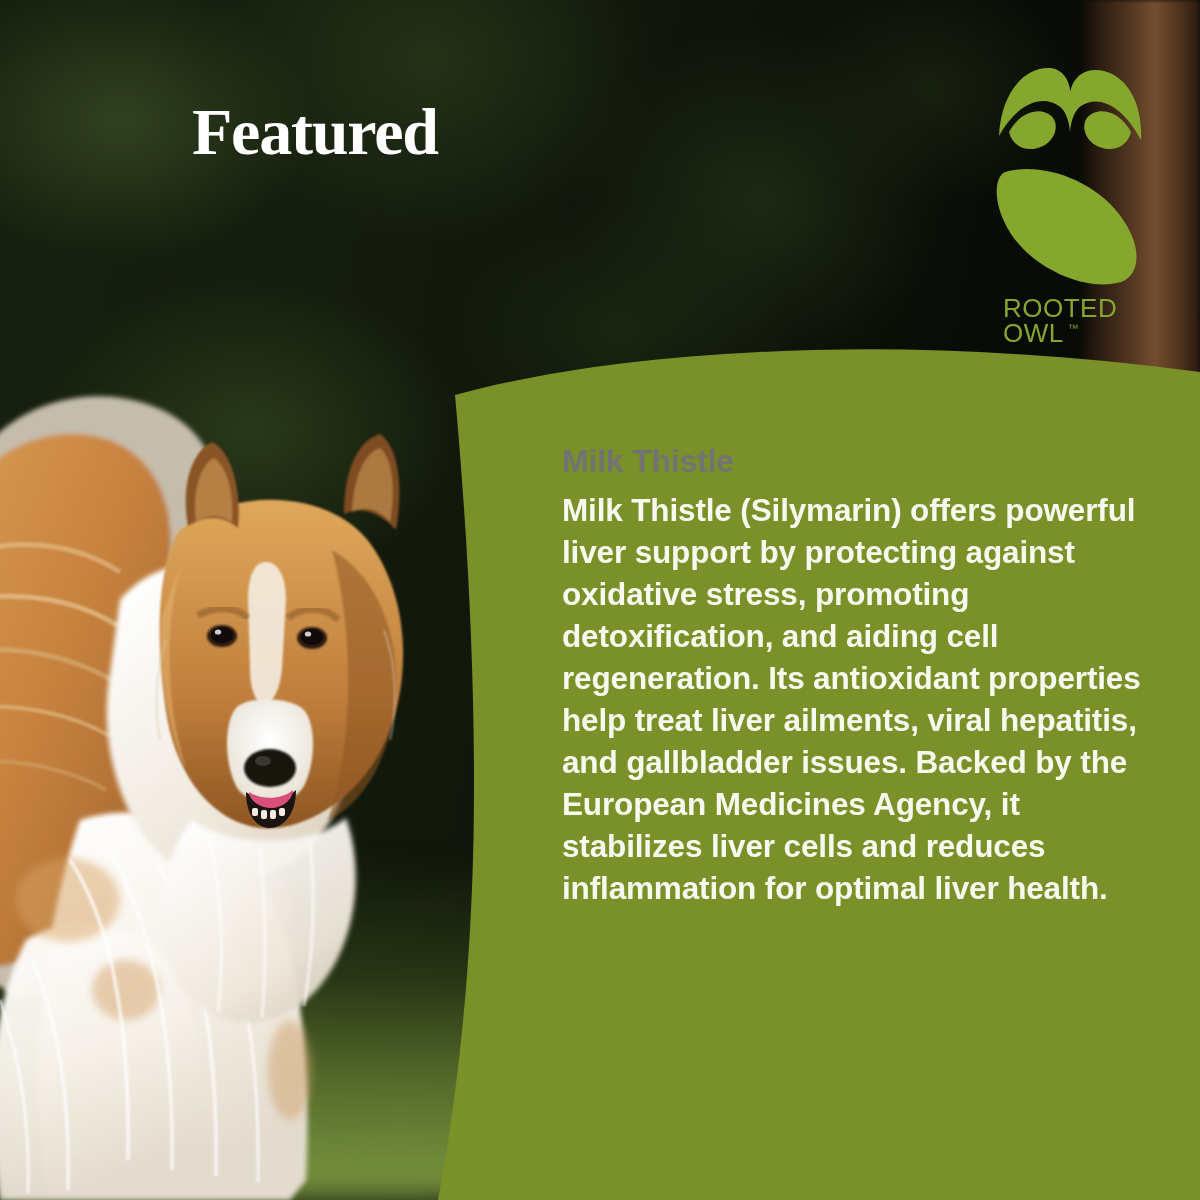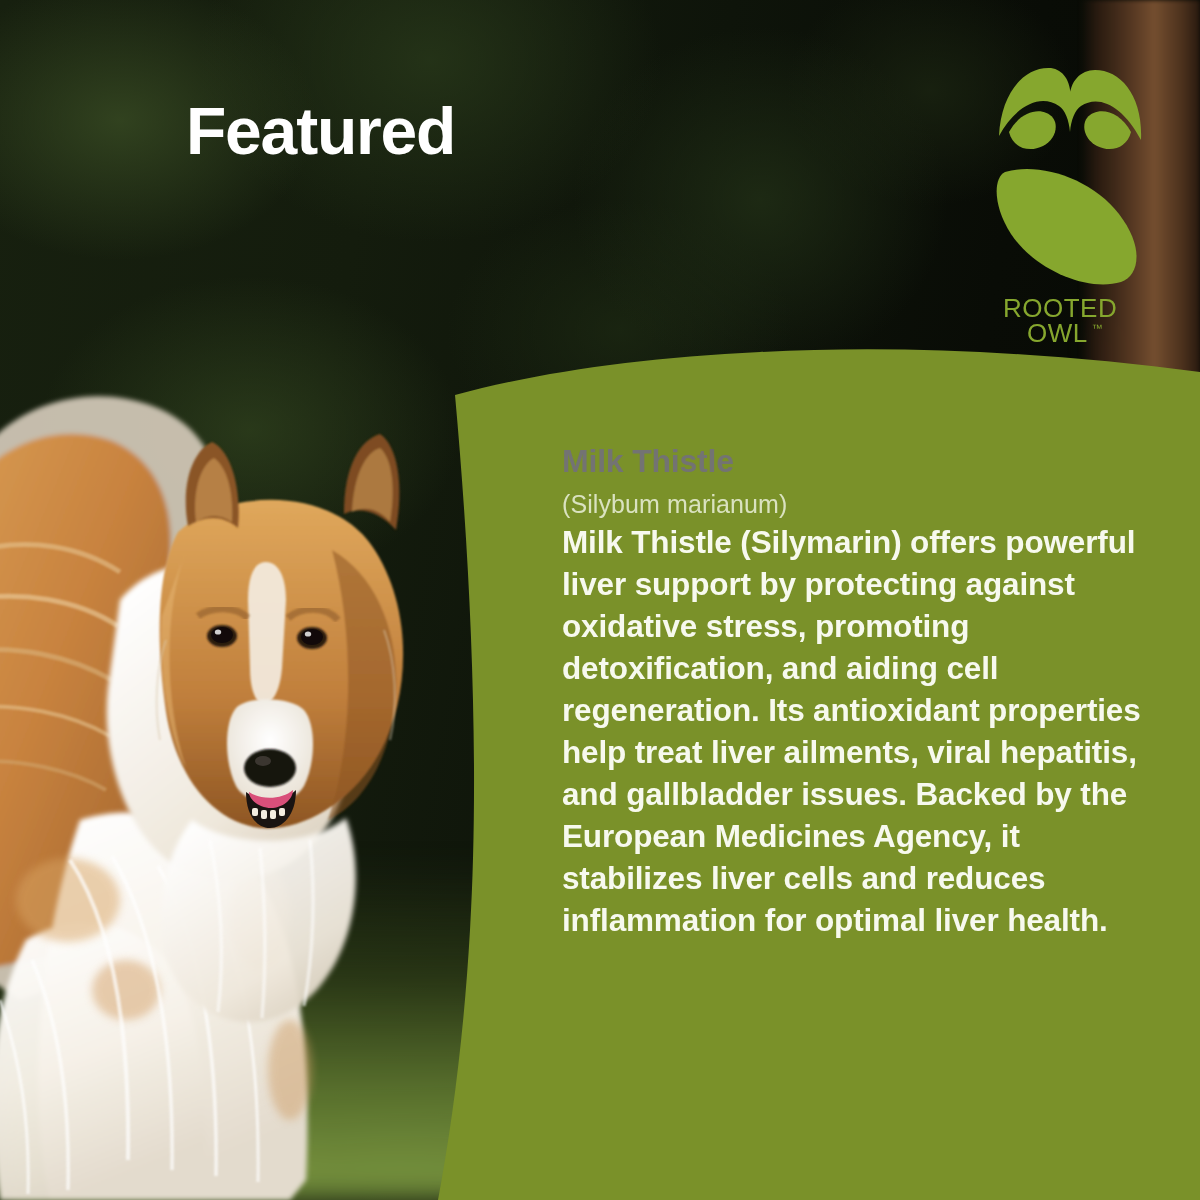--- a/index.html
+++ b/index.html
@@ -59,36 +59,37 @@
 
   
   .panel{
     position:absolute;left:0;top:0;width:1200px;height:1200px;
     pointer-events:none;
   }
   .panel svg{display:block;}
 
   
   .title{
-    position:absolute;left:186px;top:96px;width:520px;
+    position:absolute;left:192px;top:96px;width:520px;
     color:#ffffff;
     font-size:66px;line-height:1.08;font-weight:bold;
     letter-spacing:-1.2px;
+    font-family:Liberation Serif, serif;
   }
   .title .l{display:block;}
 
   
   .logo{position:absolute;left:995px;top:58px;width:150px;}
   .logo-mark{display:block;}
   .logo-word{
     margin-top:8px;margin-left:8px;
     color:#86a72e;font-weight:normal;line-height:.96;
     font-size:26px;letter-spacing:.5px;
   }
-  .logo-word .w2{display:flex;align-items:flex-start;margin-left:24px;}
+  .logo-word .w2{display:flex;align-items:flex-start;}
   .tm{font-size:11px;line-height:1;margin-left:4px;margin-top:2px;letter-spacing:0;}
 
   
   .content{position:absolute;left:562px;top:443px;width:588px;}
   .ing-name{
     color:#737373;font-weight:bold;font-size:32px;line-height:1.18;
     letter-spacing:-.2px;margin:0 0 8px 0;
   }
   .ing-latin{
     color:#e2e9cc;font-size:25px;line-height:1.2;font-weight:300;
@@ -309,17 +310,16 @@
       <div>ROOTED</div>
       <div class="w2">
         <span>OWL</span>
         <span class="tm">™</span>
       </div>
     </div>
   </div>
 
   <div class="content">
     <h2 class="ing-name">Milk Thistle</h2>
-    <div class="ing-latin">(Silybum marianum)</div>
     <p class="ing-desc">Milk Thistle (Silymarin) offers powerful liver support by protecting against oxidative stress, promoting detoxification, and aiding cell regeneration. Its antioxidant properties help treat liver ailments, viral hepatitis, and gallbladder issues. Backed by the European Medicines Agency, it stabilizes liver cells and reduces inflammation for optimal liver health.</p>
   </div>
 
 </div>
 
 </body></html>

